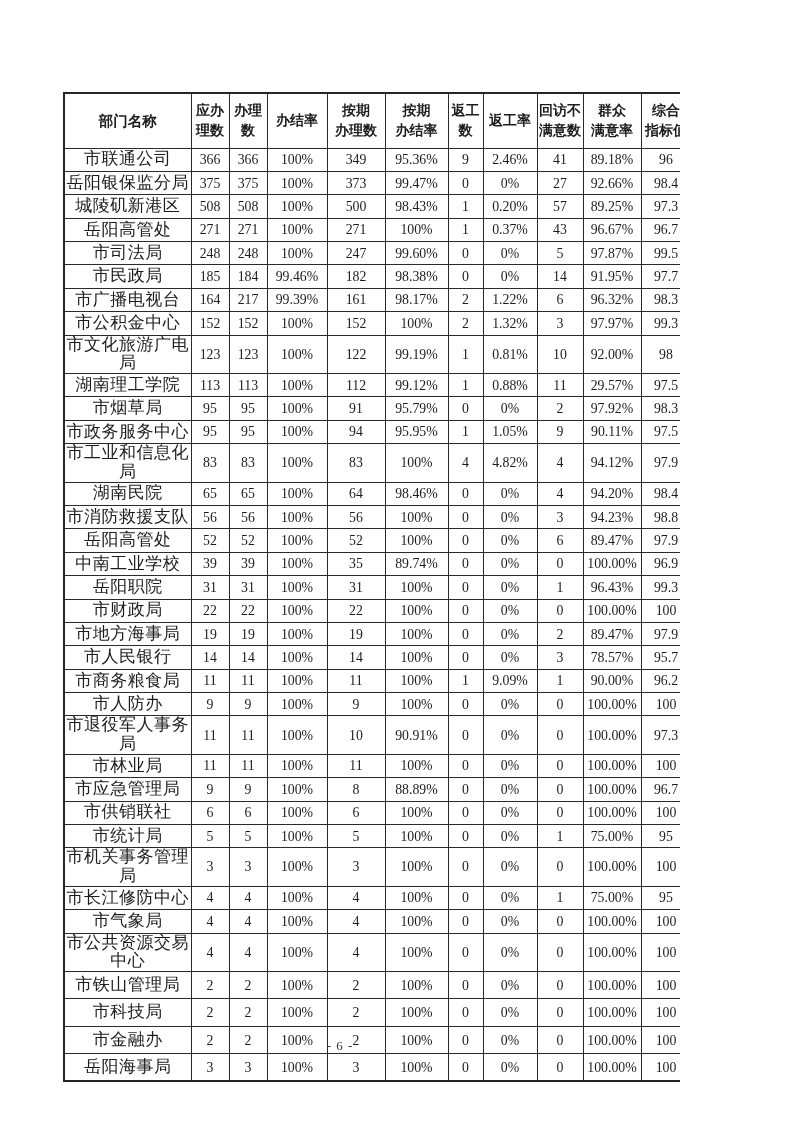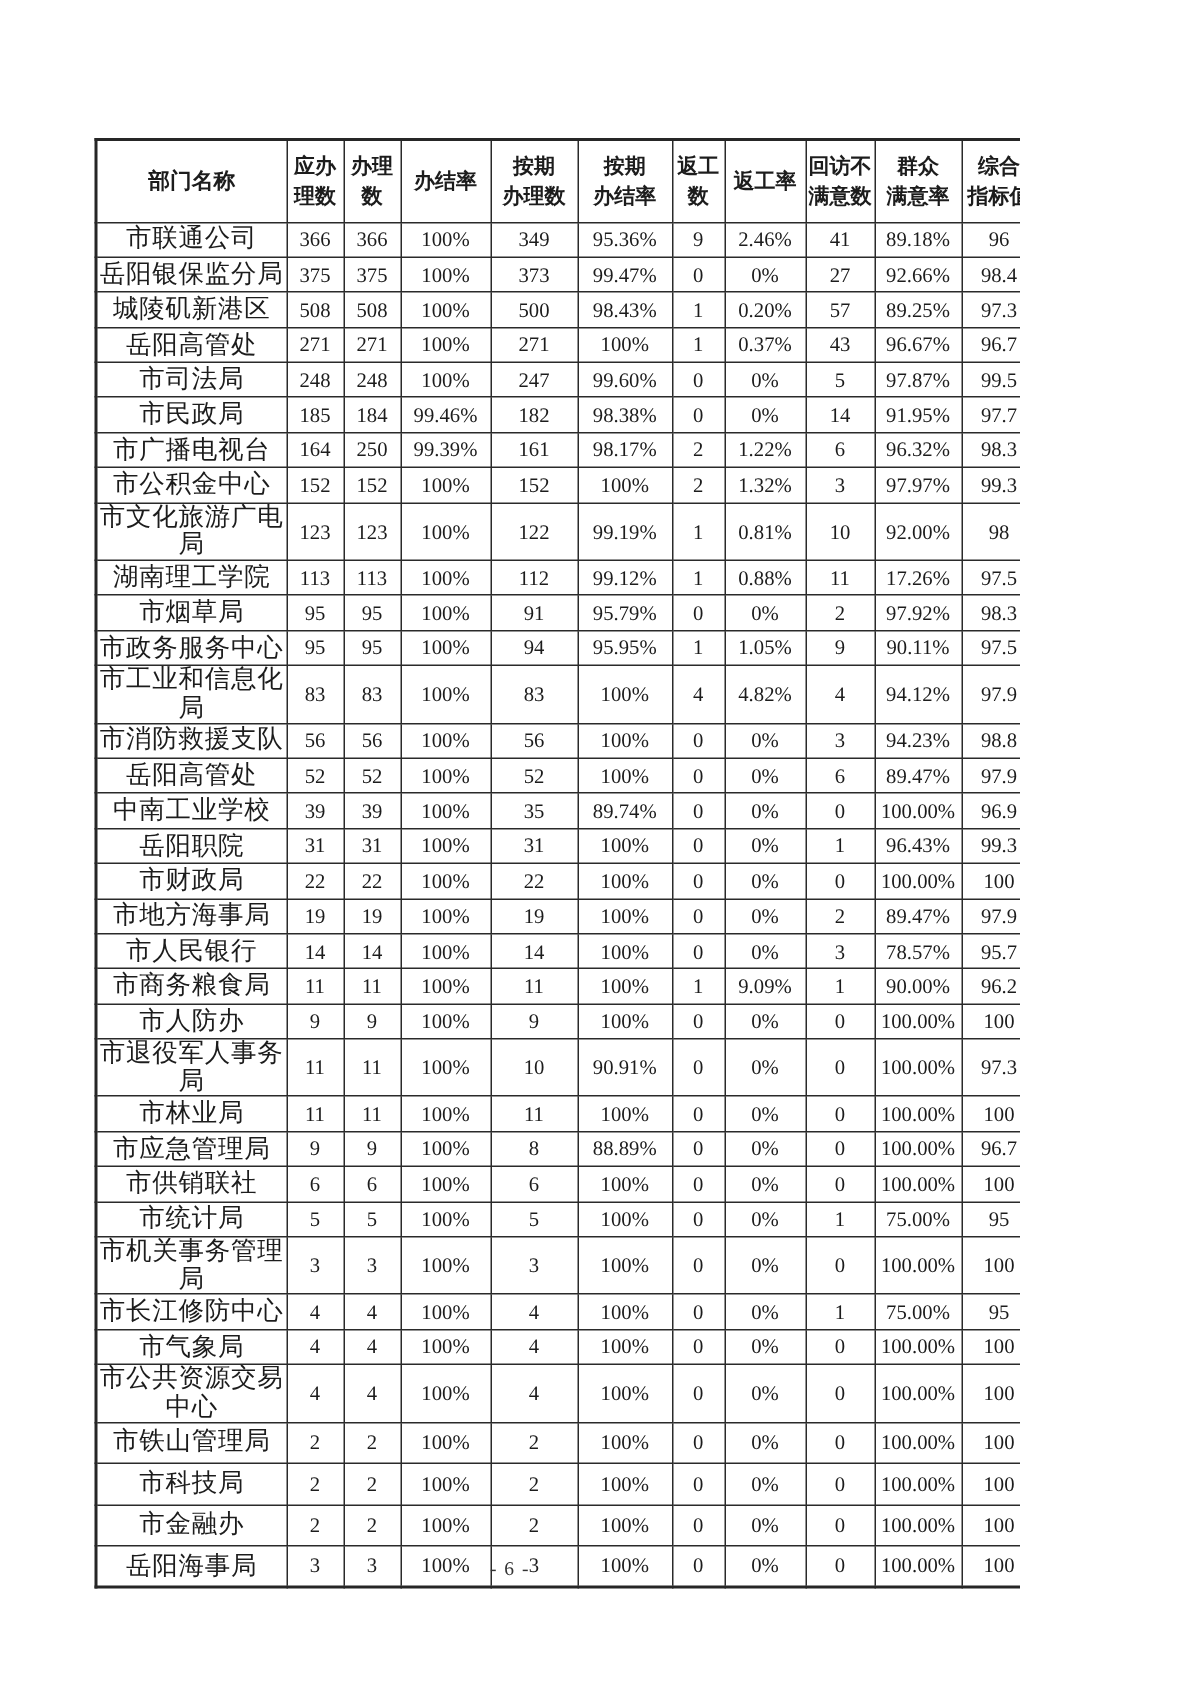--- a/index.html
+++ b/index.html
@@ -198,21 +198,21 @@
           <td>0</td>
           <td>0%</td>
           <td>14</td>
           <td>91.95%</td>
           <td>97.7</td>
           <td>A</td>
         </tr>
         <tr>
           <td class="dept">市广播电视台</td>
           <td>164</td>
-          <td>250</td>
+          <td>217</td>
           <td>99.39%</td>
           <td>161</td>
           <td>98.17%</td>
           <td>2</td>
           <td>1.22%</td>
           <td>6</td>
           <td>96.32%</td>
           <td>98.3</td>
           <td>A</td>
         </tr>
@@ -247,21 +247,21 @@
         <tr>
           <td class="dept">湖南理工学院</td>
           <td>113</td>
           <td>113</td>
           <td>100%</td>
           <td>112</td>
           <td>99.12%</td>
           <td>1</td>
           <td>0.88%</td>
           <td>11</td>
-          <td>17.26%</td>
+          <td>29.57%</td>
           <td>97.5</td>
           <td>A</td>
         </tr>
         <tr>
           <td class="dept">市烟草局</td>
           <td>95</td>
           <td>95</td>
           <td>100%</td>
           <td>91</td>
           <td>95.79%</td>
@@ -291,20 +291,34 @@
           <td>83</td>
           <td>83</td>
           <td>100%</td>
           <td>83</td>
           <td>100%</td>
           <td>4</td>
           <td>4.82%</td>
           <td>4</td>
           <td>94.12%</td>
           <td>97.9</td>
+          <td>A</td>
+        </tr>
+        <tr>
+          <td class="dept">湖南民院</td>
+          <td>65</td>
+          <td>65</td>
+          <td>100%</td>
+          <td>64</td>
+          <td>98.46%</td>
+          <td>0</td>
+          <td>0%</td>
+          <td>4</td>
+          <td>94.20%</td>
+          <td>98.4</td>
           <td>A</td>
         </tr>
         <tr>
           <td class="dept">市消防救援支队</td>
           <td>56</td>
           <td>56</td>
           <td>100%</td>
           <td>56</td>
           <td>100%</td>
           <td>0</td>

